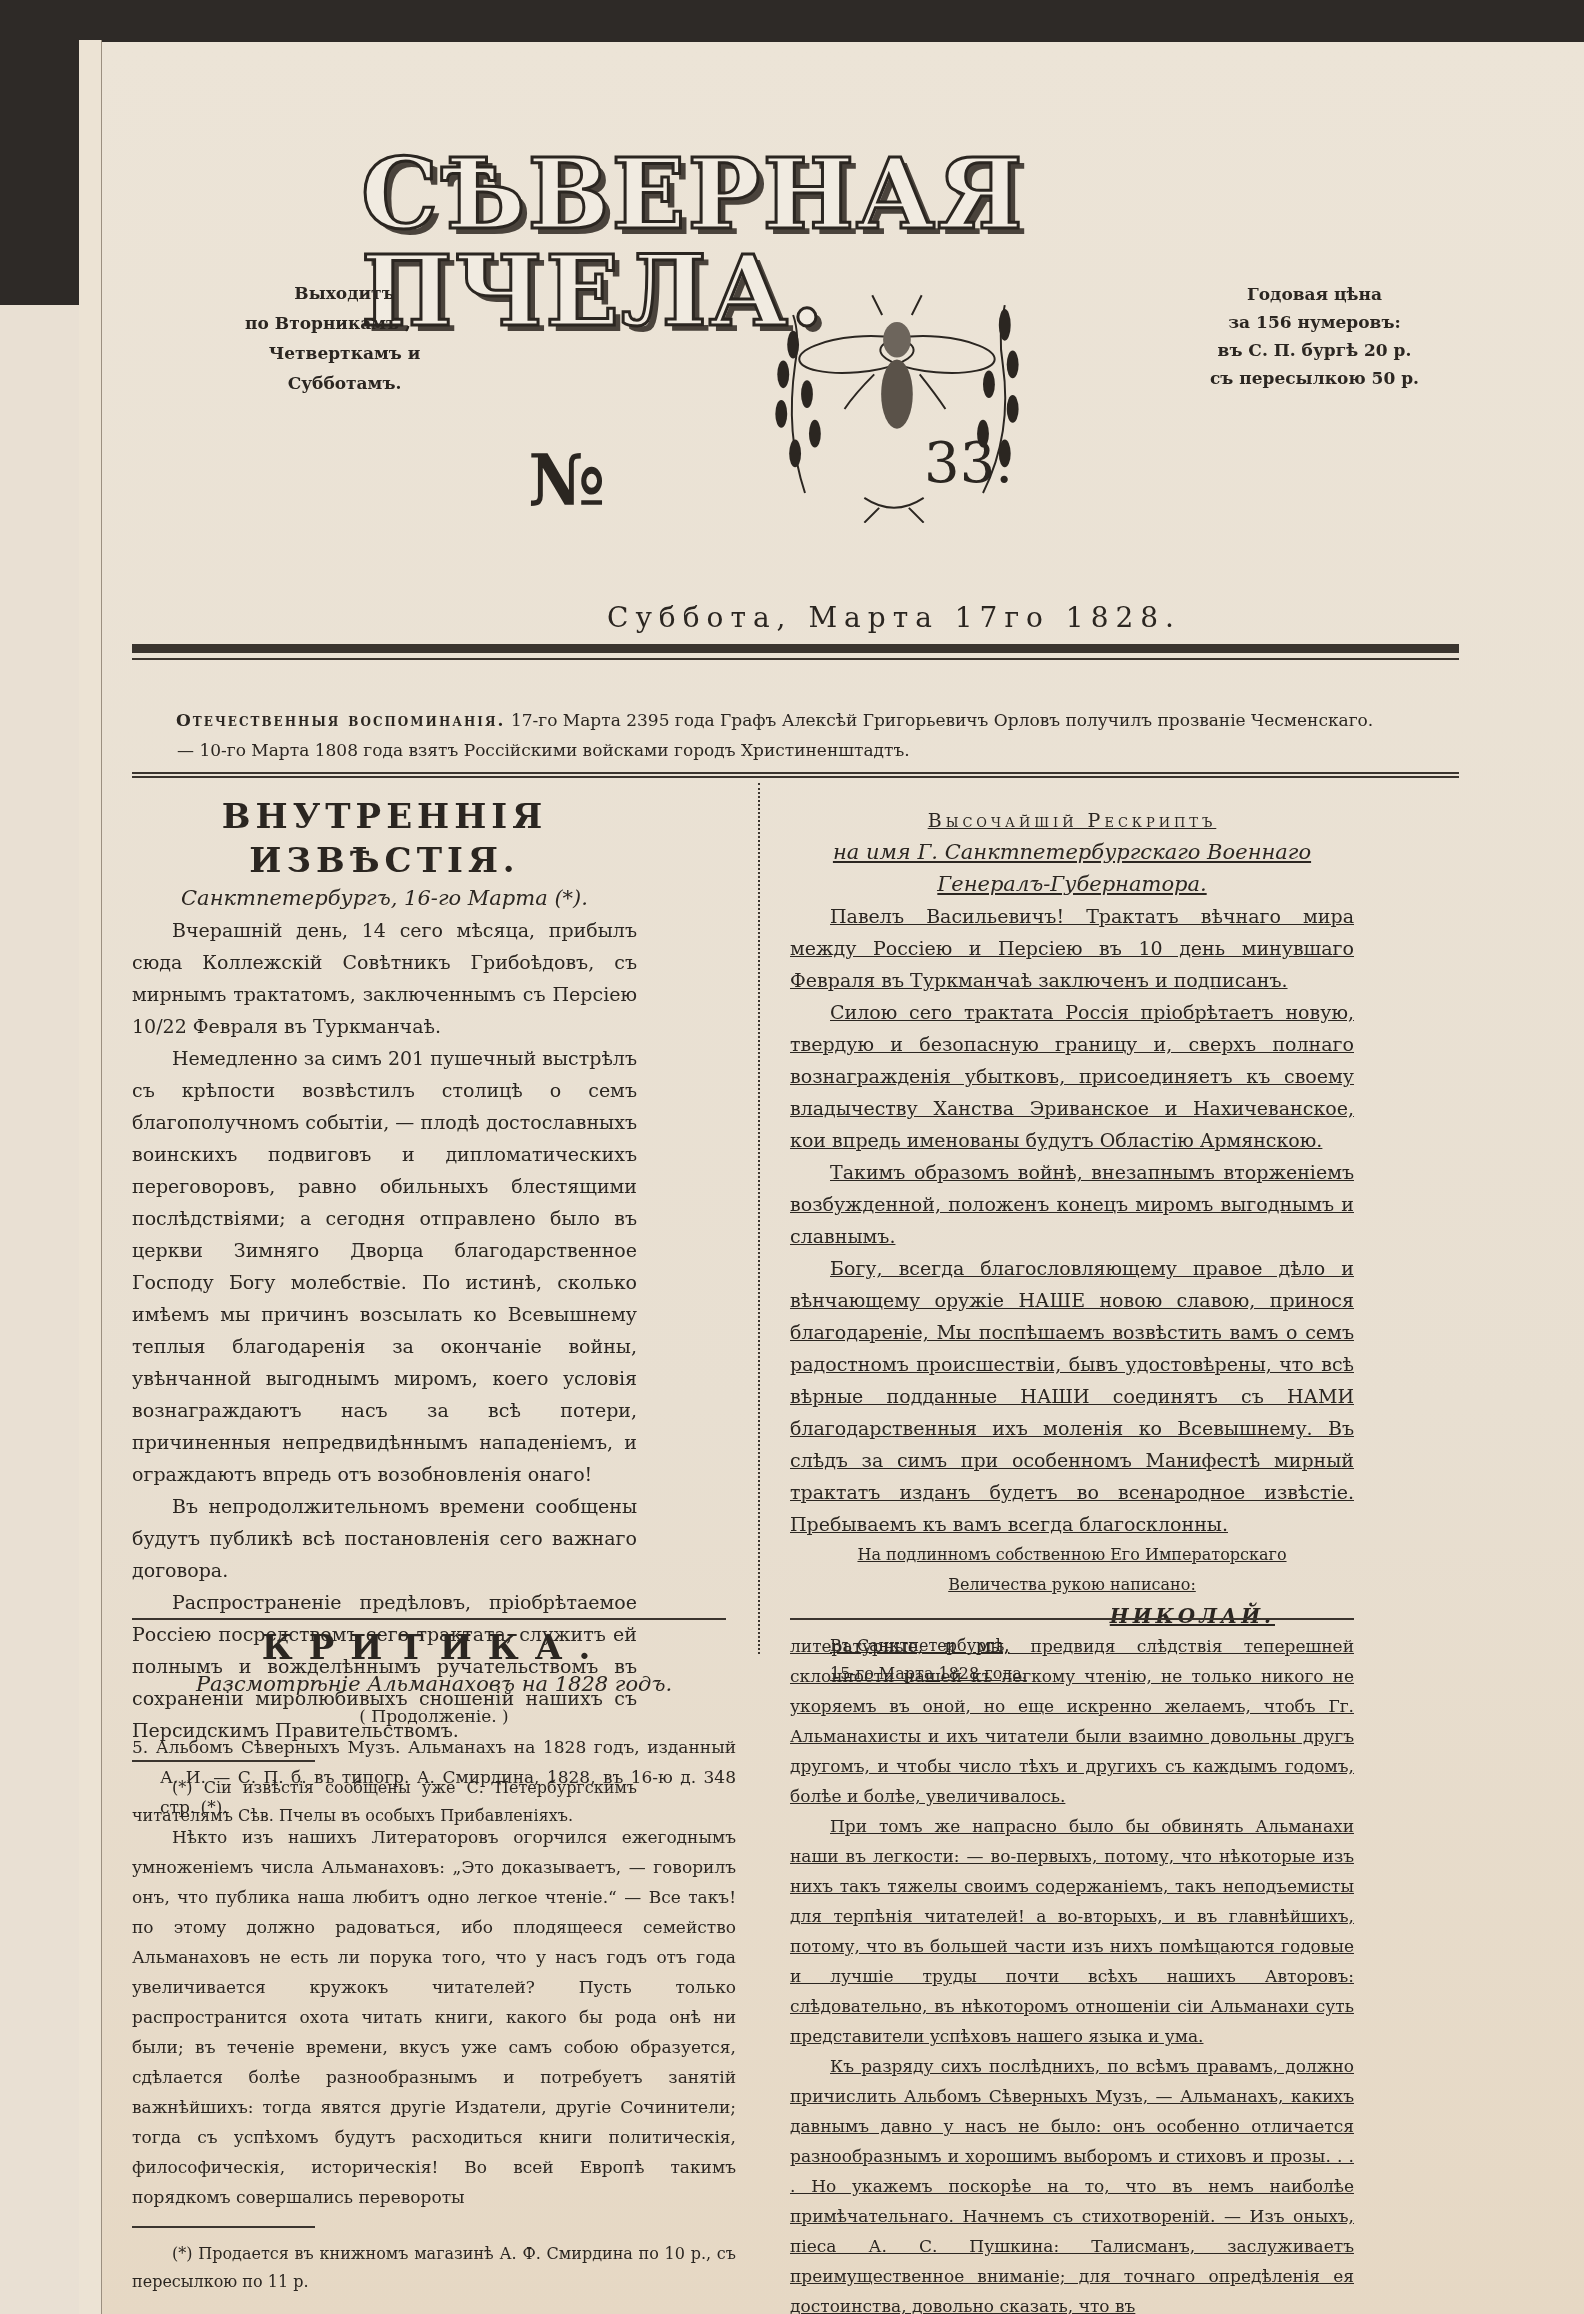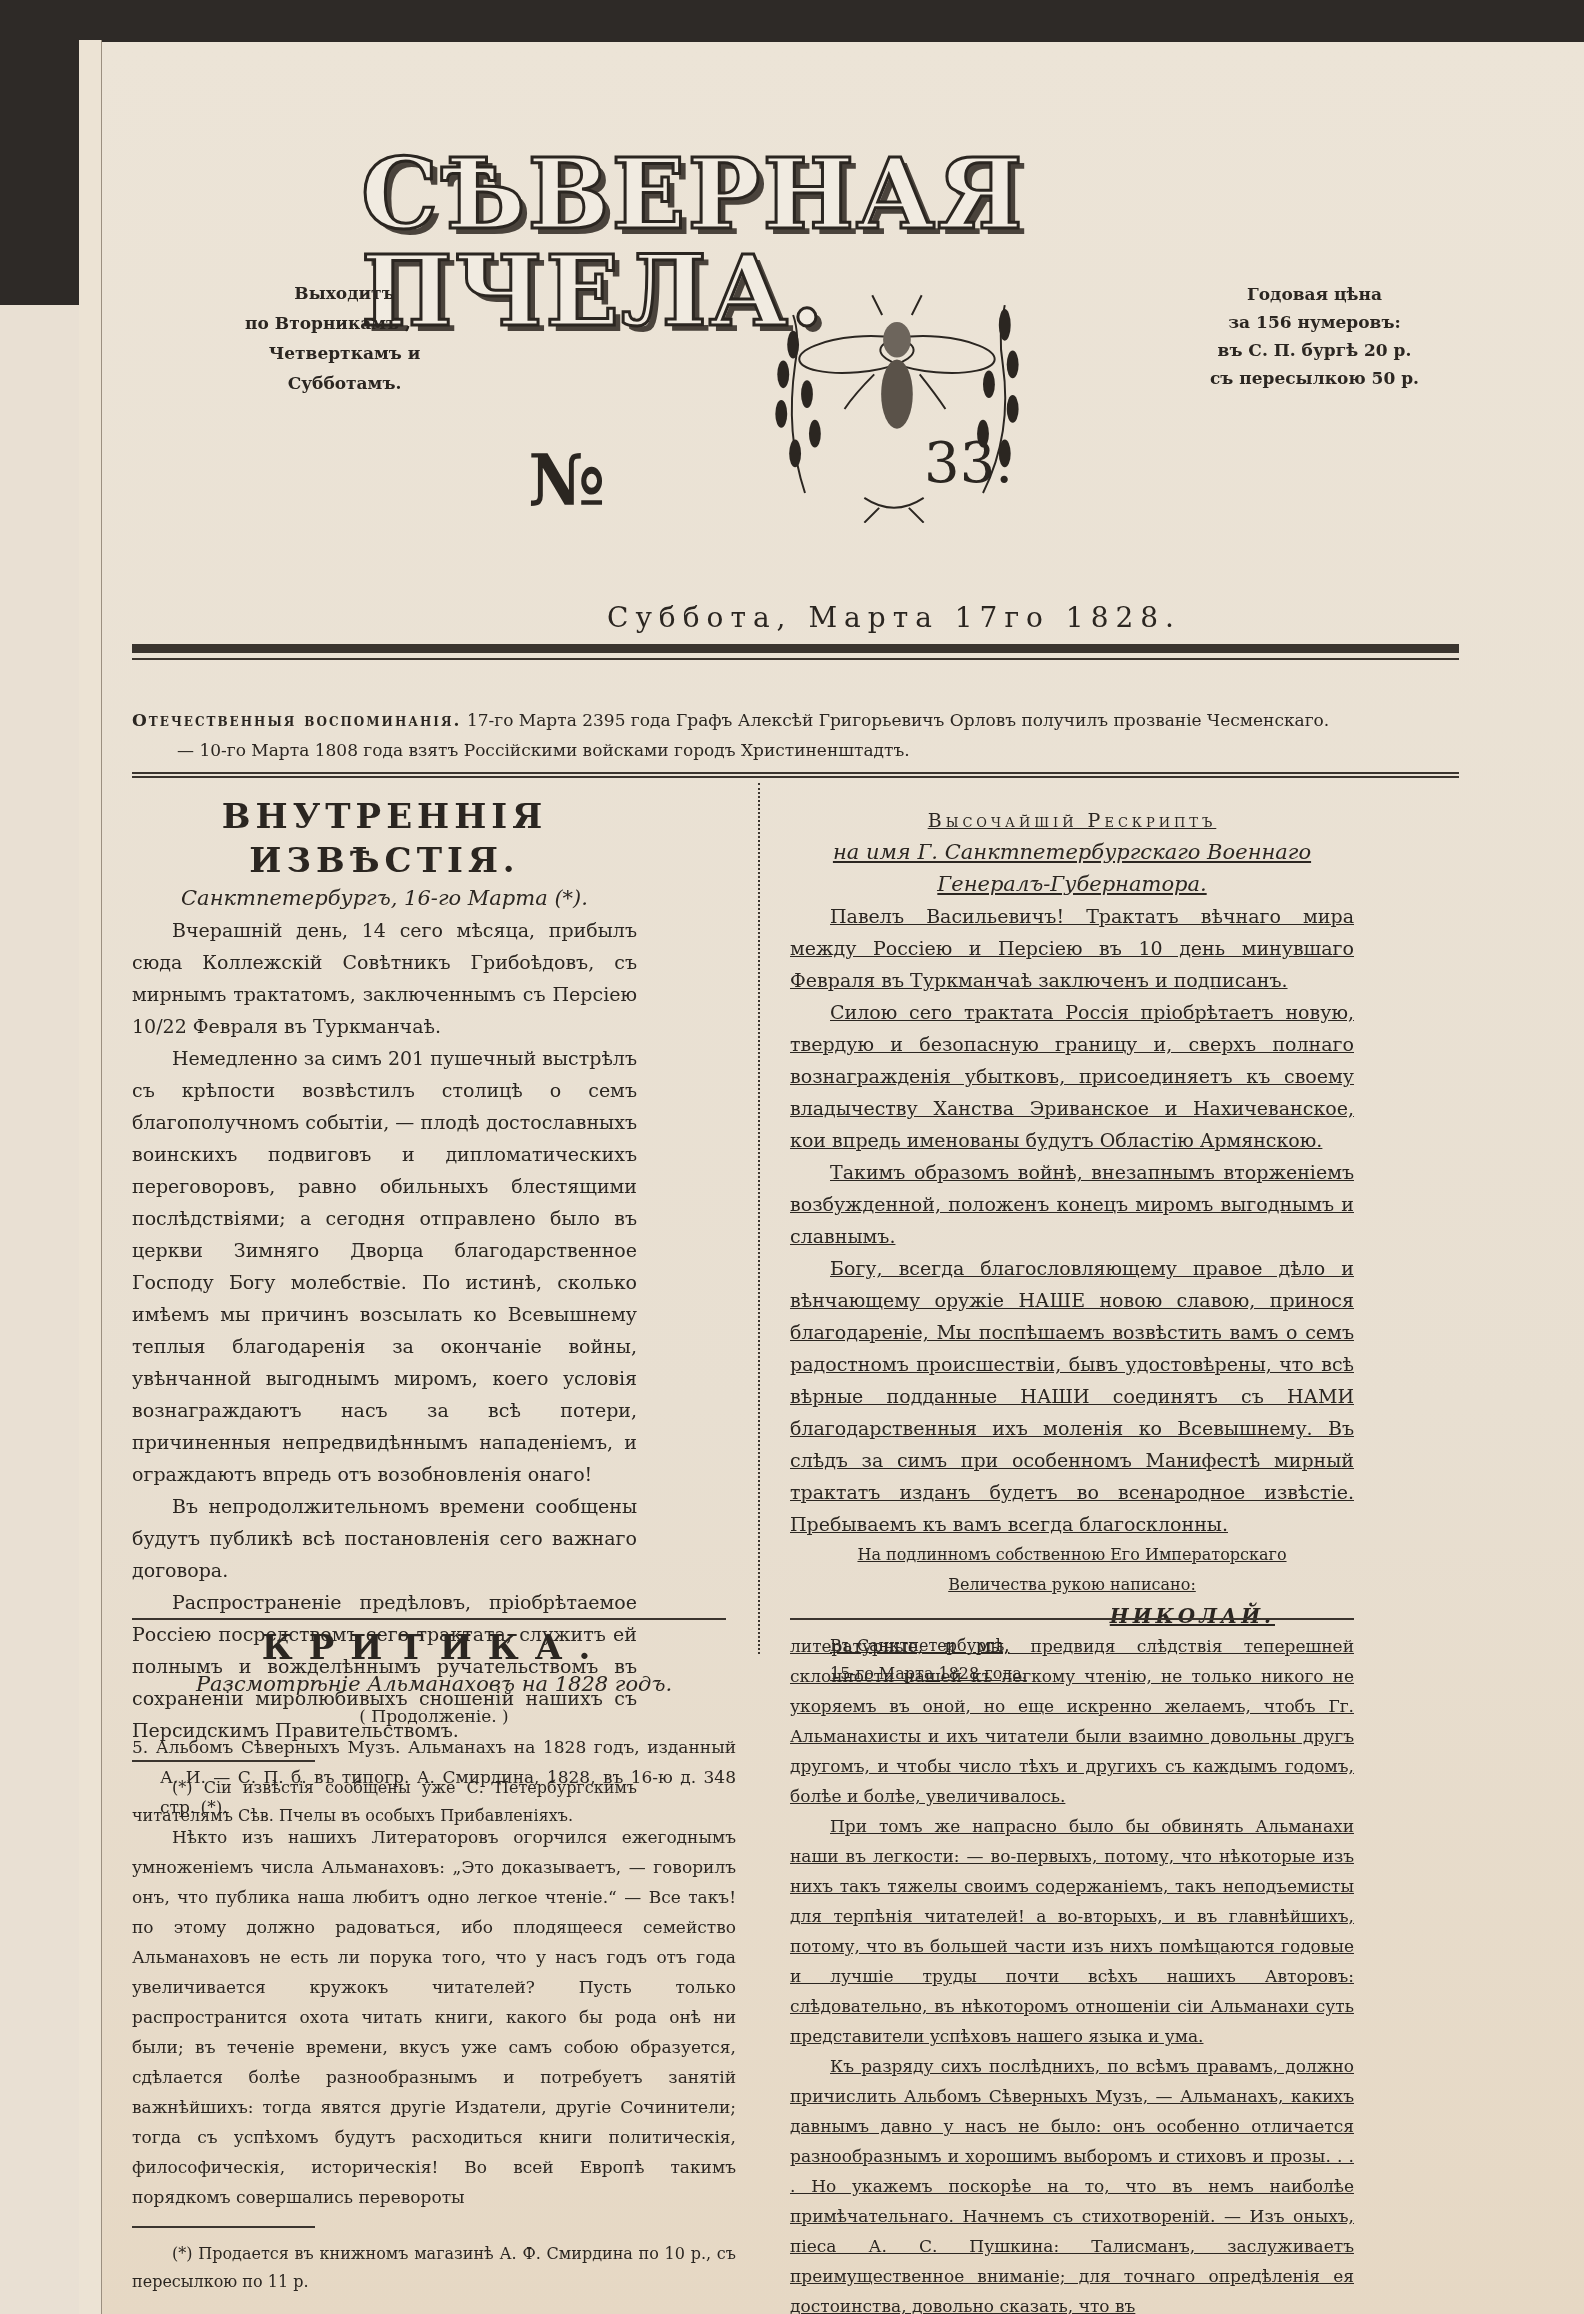--- a/index.html
+++ b/index.html
@@ -14,21 +14,21 @@
   .pub-days div:first-child { padding-left:33px; }
   .pub-days div:nth-child(n+3) { padding-left:33px; }
   .price { position:absolute; left:1069px; top:238px; width:287px; text-align:center; font-size:17px; line-height:28px; font-weight:bold; }
   .emblem { position:absolute; left:614px; top:243px; width:356px; height:238px; }
   .issue-no { position:absolute; left:426px; top:396px; font-size:71px; font-weight:bold; }
   .issue-num { position:absolute; left:822px; top:376px; font-size:56px;margin-top:12px; }
   .dateline { position:absolute; left:297px; top:559px; width:990px; text-align:center; font-size:28px; letter-spacing:7px; }
   .rule-thick { position:absolute; left:30px; width:1327px; height:9px; background:#3a342e; }
   .rule-thin { position:absolute; left:30px; width:1327px; height:2px; background:#3a342e; }
   .memories { position:absolute; left:30px; top:663px; width:1317px; font-size:17px; line-height:30px; }
-  .memories .lead { letter-spacing:2px; font-variant:small-caps; font-weight:bold; }
+  .memories .lead { letter-spacing:2px; font-variant:small-caps; font-weight:bold;margin-left:44px; }
   .memories .l2 { padding-left:45px; }
 
   .col { position:absolute; font-size:19px; line-height:32px; text-align:justify; }
   .col-left { left:30px; width:505px; }
   .col-right { left:688px; width:564px;text-decoration:underline; }
   .col p { margin:0; text-indent:40px; }
   .col p.noind { text-indent:0; }
   .section-title { text-align:center; font-size:34px; letter-spacing:5px; font-weight:bold; margin:0; line-height:44px; }
   .sub-italic { text-align:center; font-style:italic; font-size:21px; line-height:32px; }
   .sub-center { text-align:center; }

